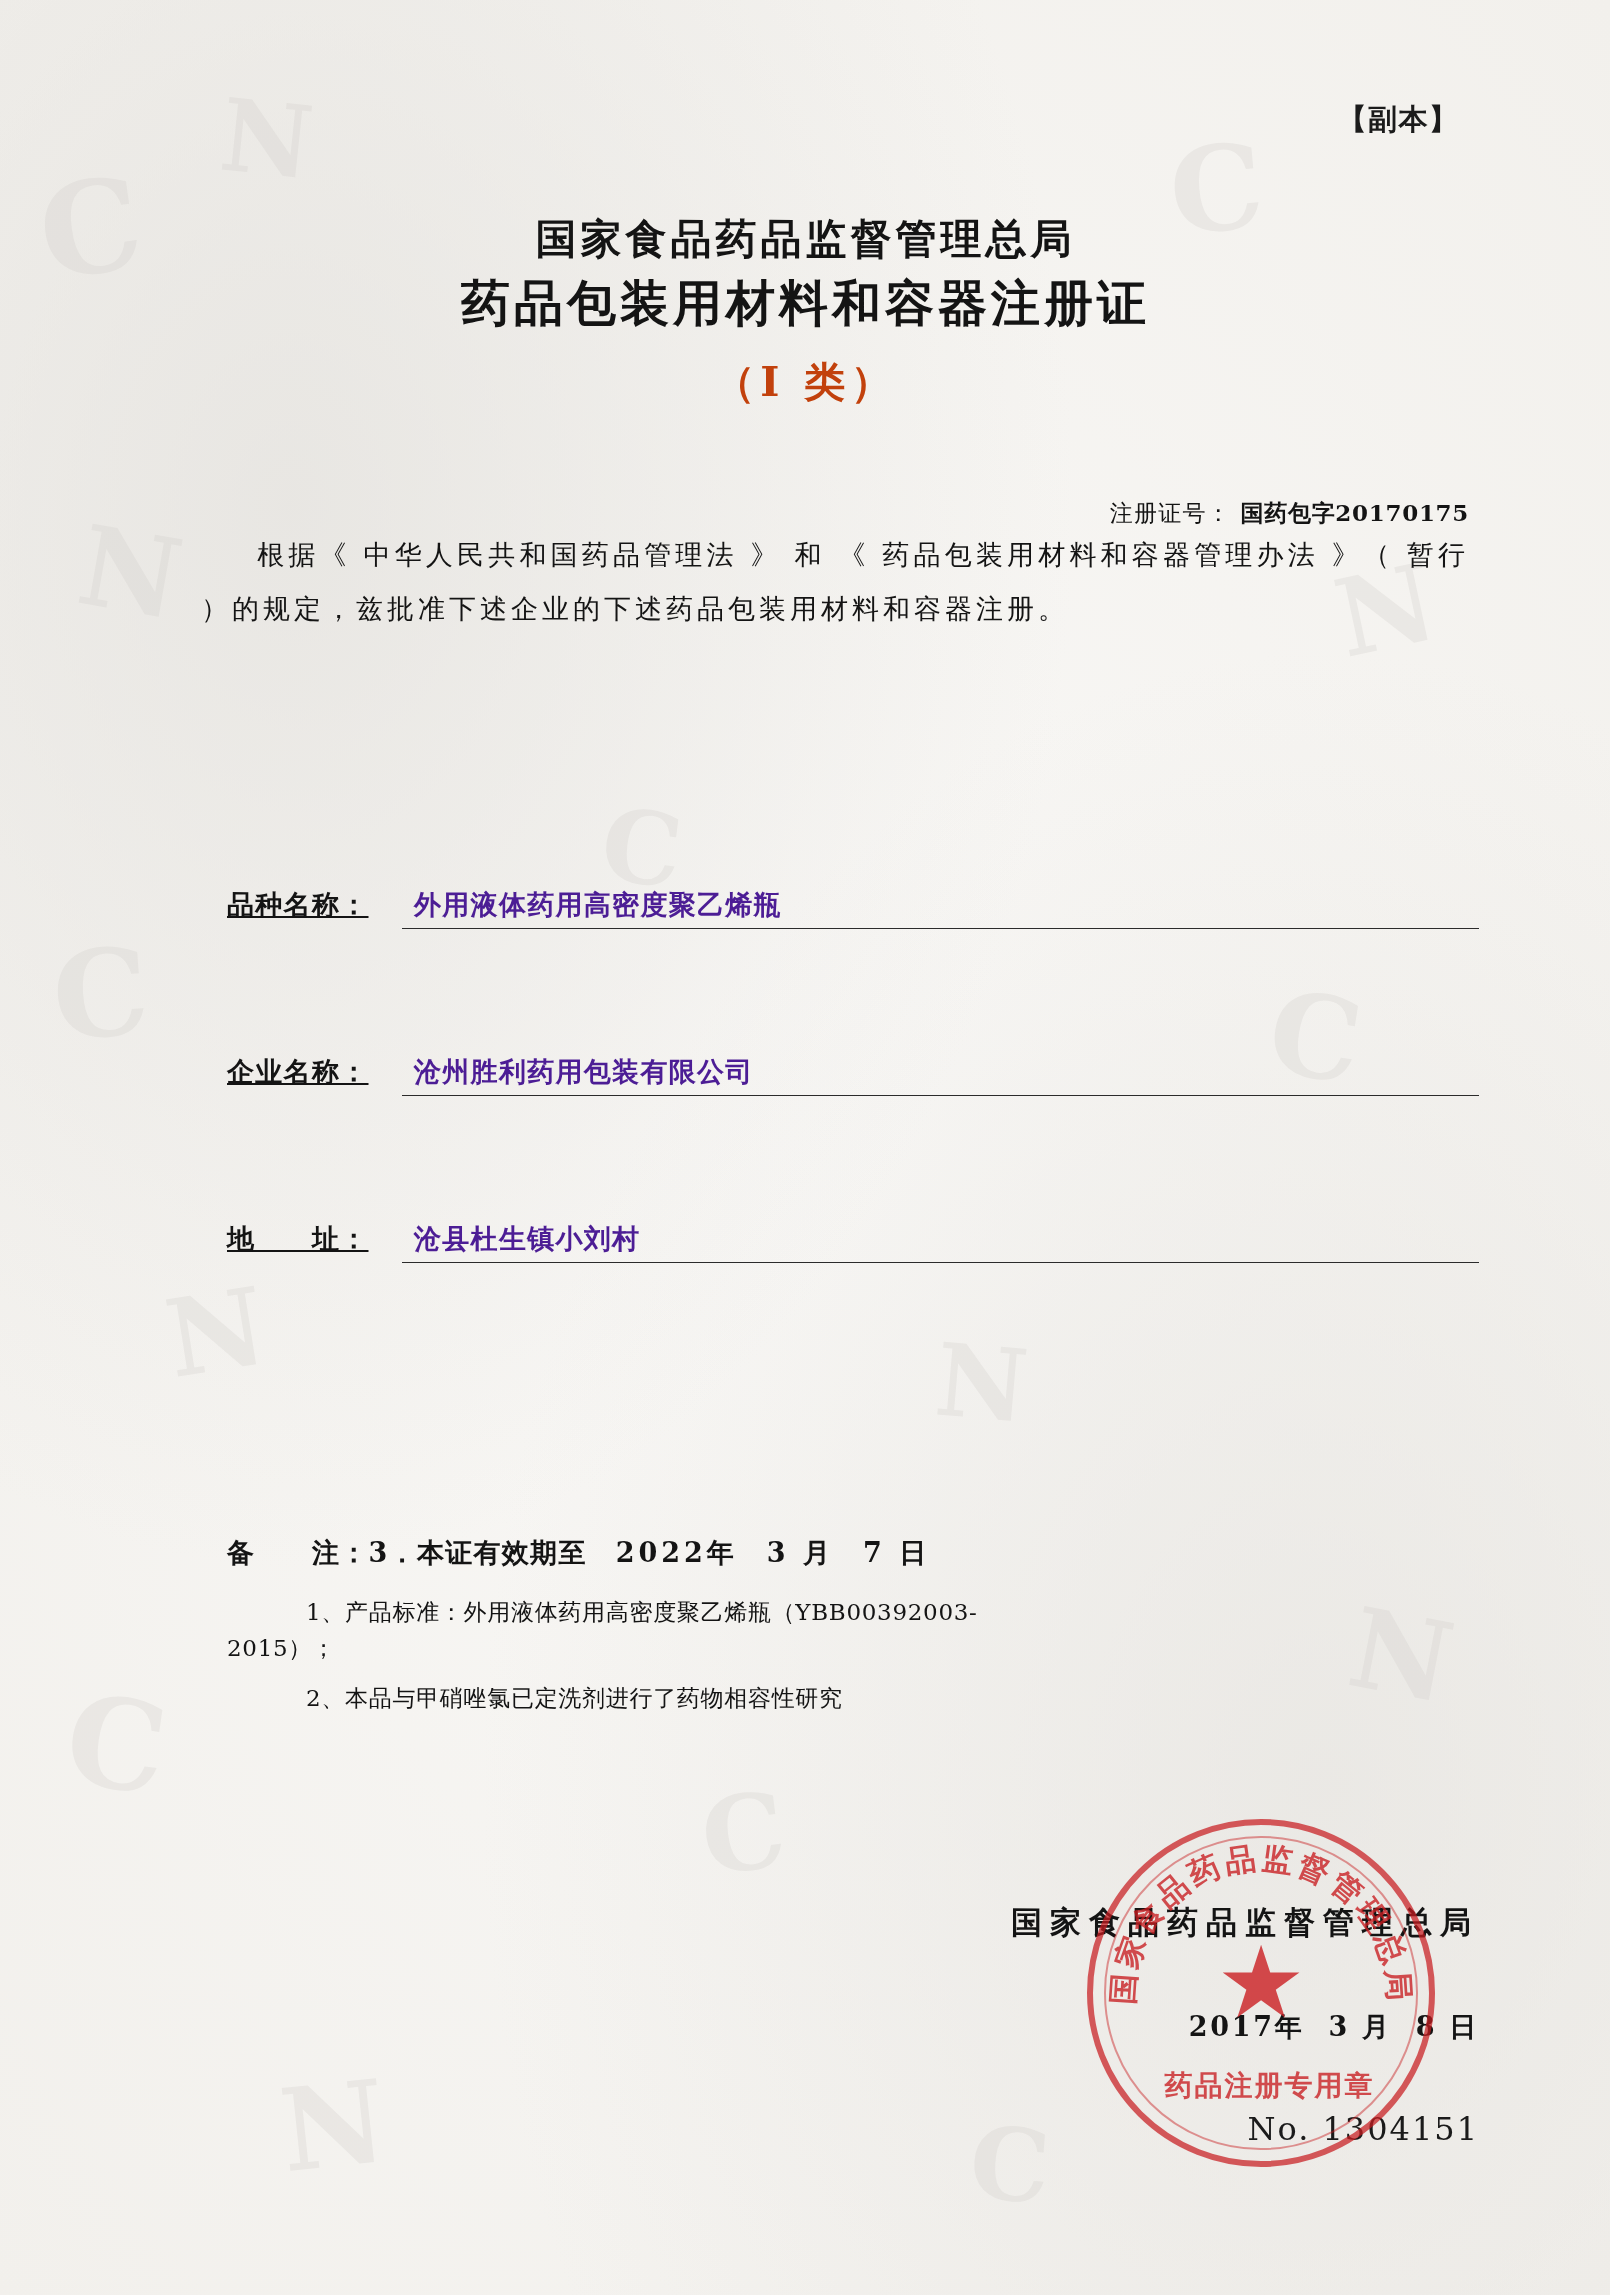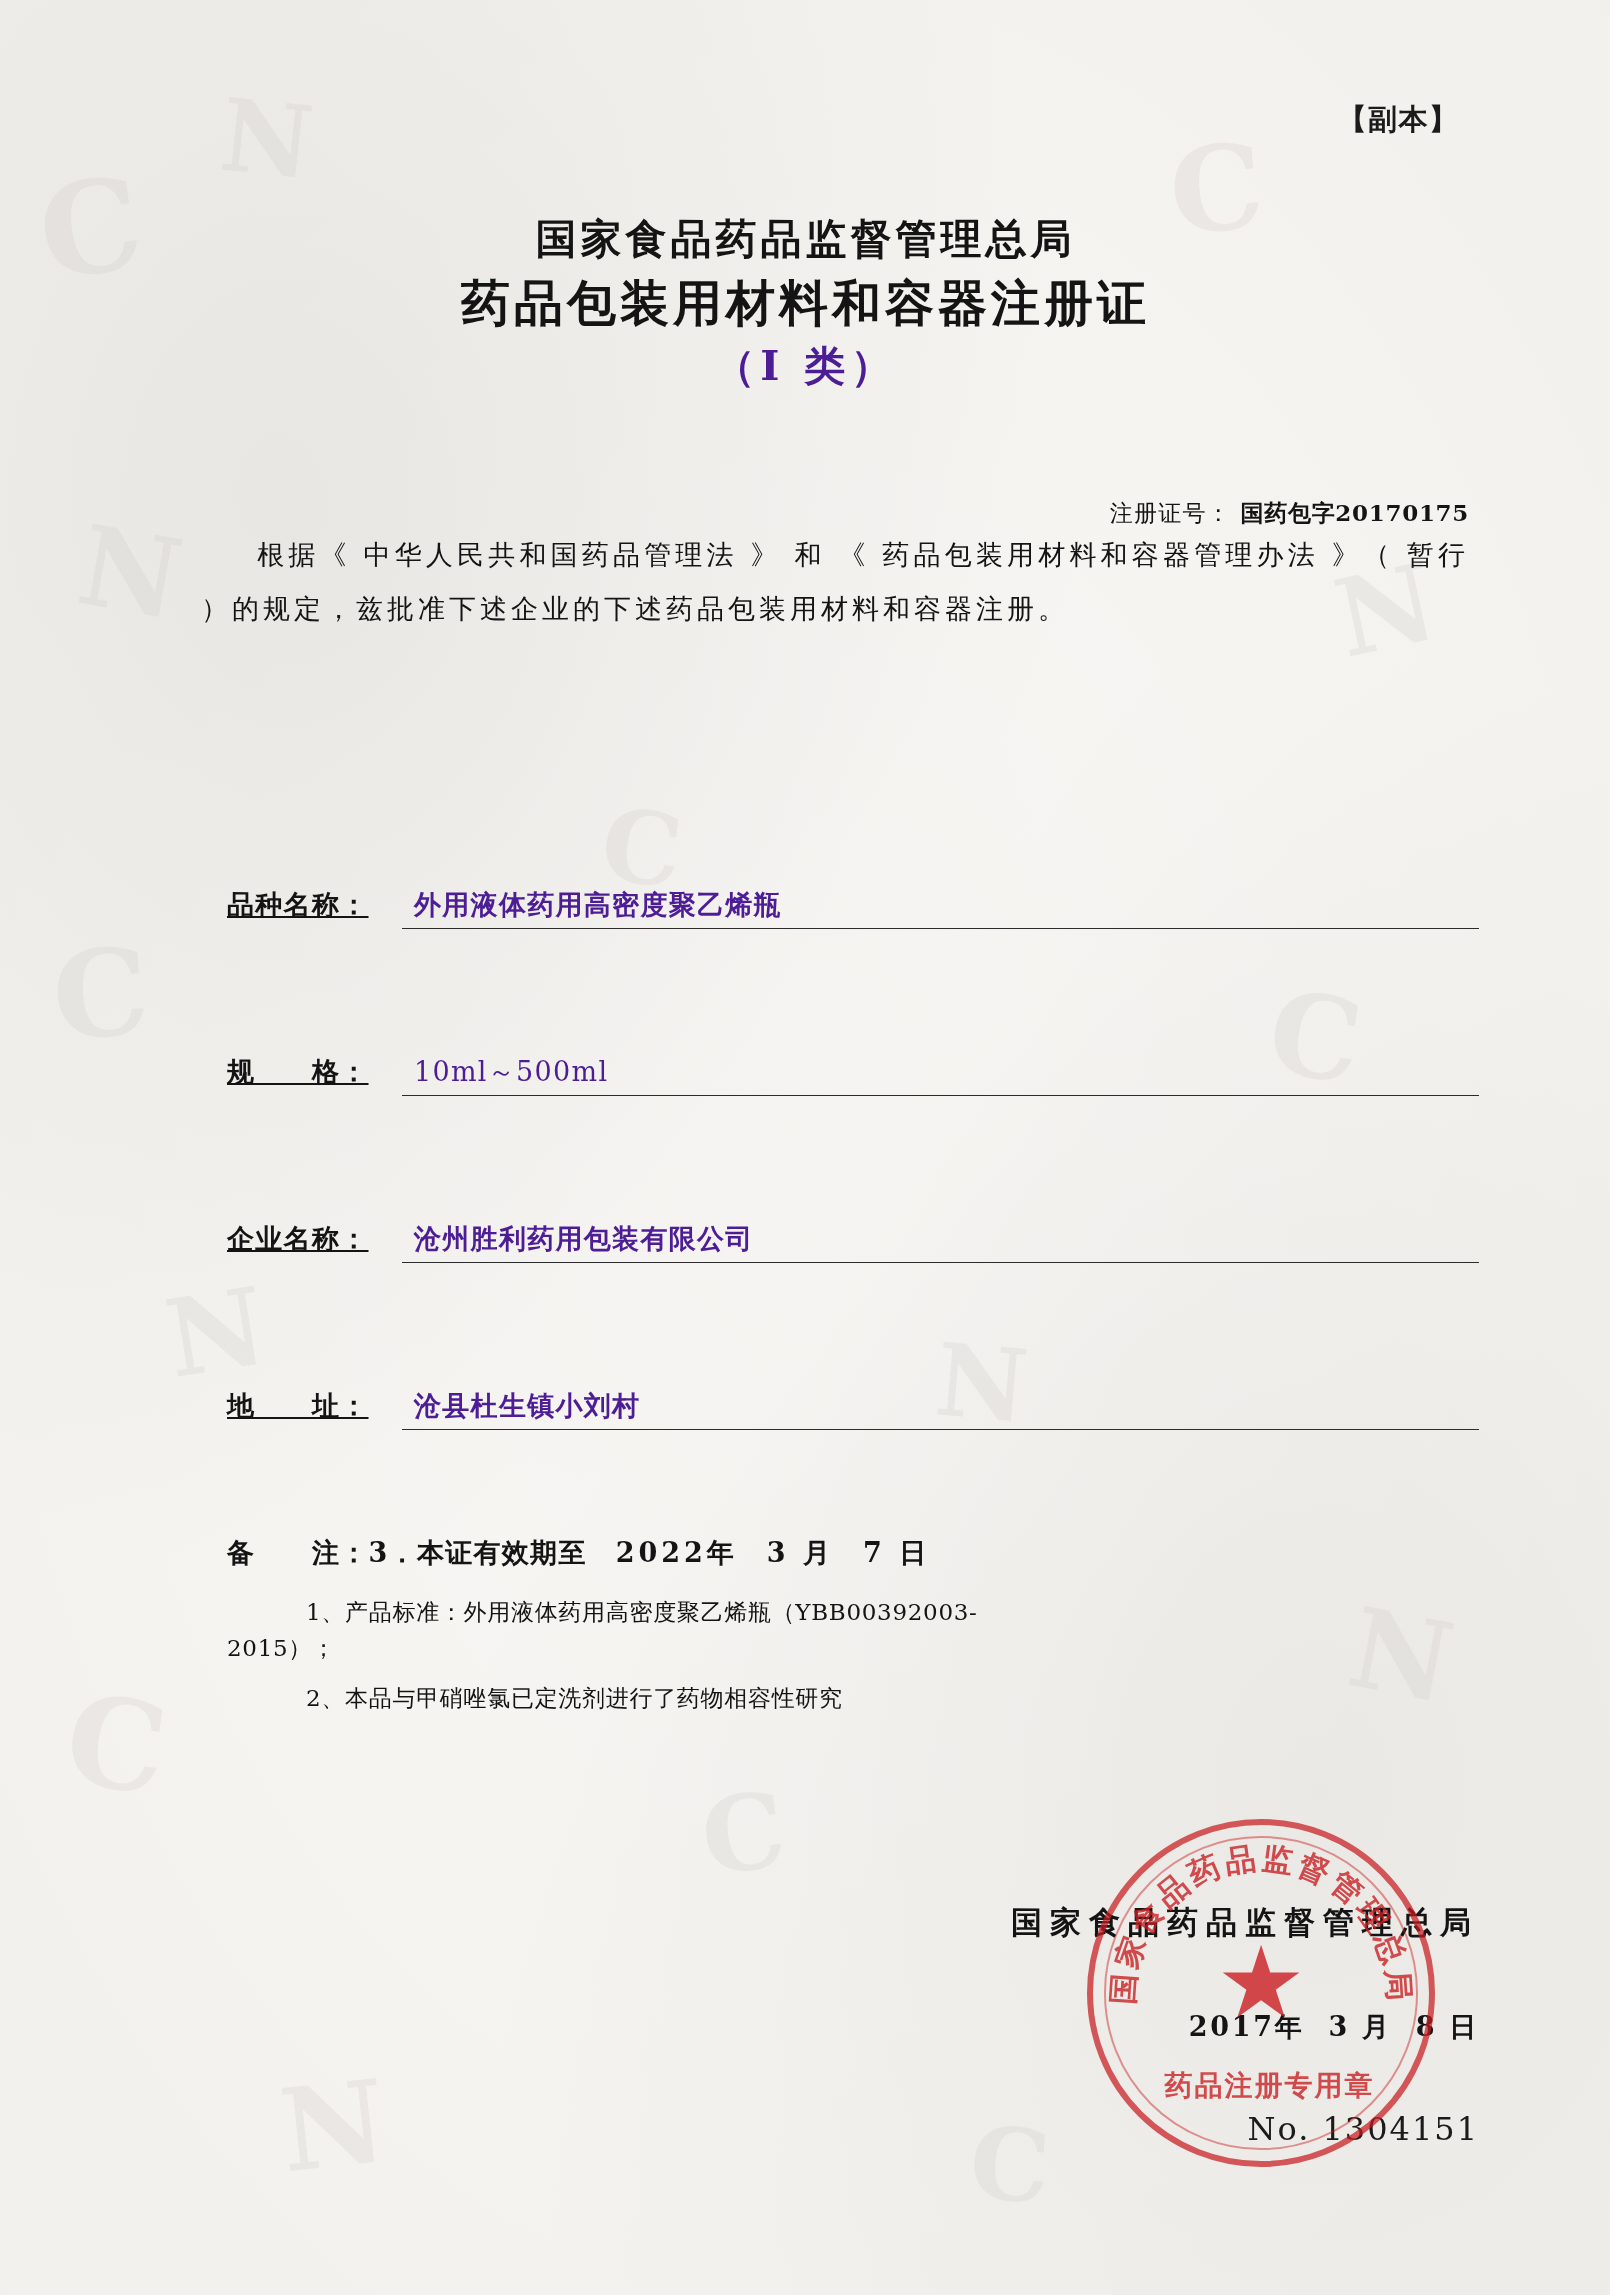--- a/index.html
+++ b/index.html
@@ -76,23 +76,23 @@
     letter-spacing: 4px;
     color: #141414;
     line-height: 1.3;
     margin-top: 6.7px;
     text-align: center;
   }
   .title-3 {
     font-size: 41px;
     font-weight: 700;
     letter-spacing: 5.3px;
-    color: #4c1d95;
+    color: #c2410c;
     line-height: 1.3;
-    margin-top: 4px;
+    margin-top: 20px;
   }
 
   .cert-no-row {
     position: absolute;
     right: 142px;
     top: 475px;
     font-size: 23px;
     color: #141414;
     display: flex;
     align-items: baseline;
@@ -327,26 +327,20 @@
 
     <div class="fields">
 
       <div class="field-row">
         <div class="field-label">品种名称：</div>
         <div class="field-value-wrap">
           <div class="field-value">外用液体药用高密度聚乙烯瓶</div>
         </div>
       </div>
 
-      <div class="field-row" style="margin-top:79px;">
-        <div class="field-label">规　　格：</div>
-        <div class="field-value-wrap">
-          <div class="field-value mono">10ml～500ml</div>
-        </div>
-      </div>
 
       <div class="field-row" style="margin-top:79px;">
         <div class="field-label">企业名称：</div>
         <div class="field-value-wrap">
           <div class="field-value">沧州胜利药用包装有限公司</div>
         </div>
       </div>
 
       <div class="field-row" style="margin-top:79px;">
         <div class="field-label">地　　址：</div>

